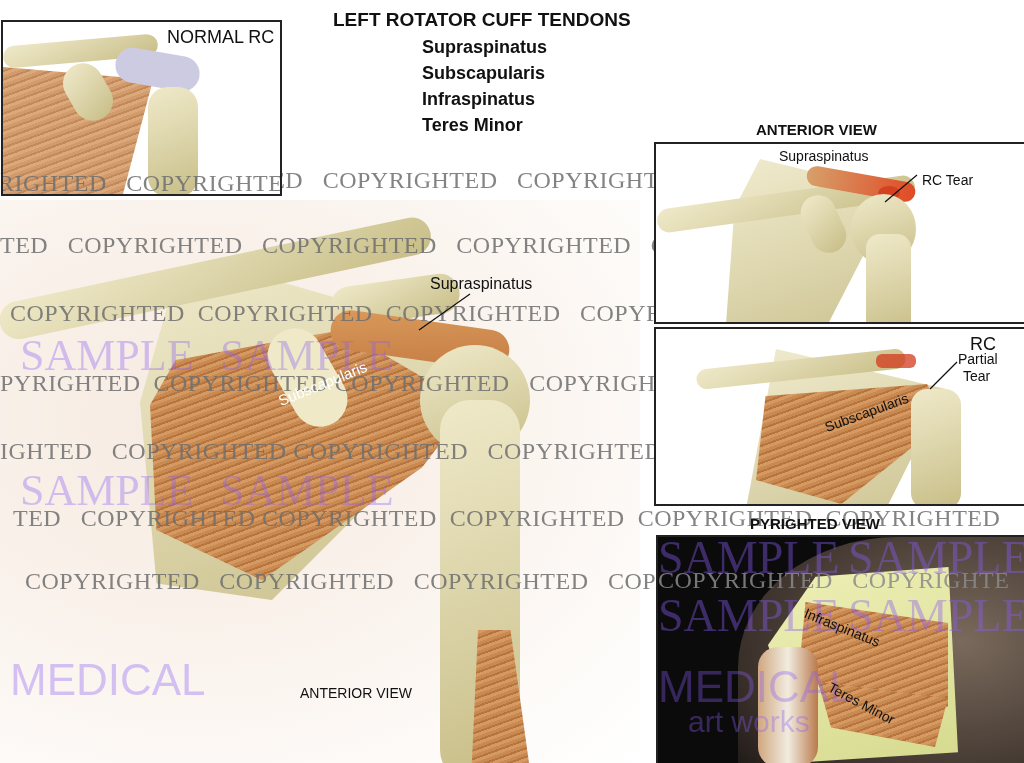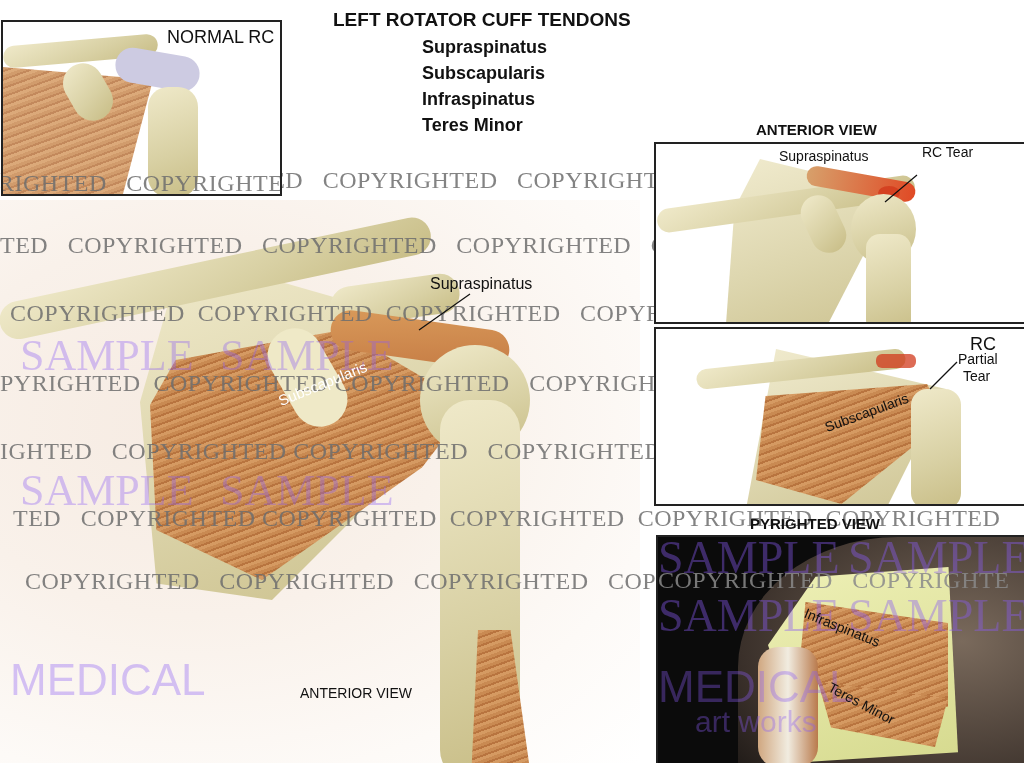--- a/index.html
+++ b/index.html
@@ -85,21 +85,21 @@
 <div class="lbl view-title" style="left:756px;top:121px;">ANTERIOR VIEW</div>
 <div class="panel" style="left:654px;top:142px;width:368px;height:178px;">
   <div class="abs bone" style="left:70px;top:15px;width:170px;height:165px;clip-path:polygon(20% 0,100% 20%,60% 100%,0 100%,5% 30%);opacity:.9;"></div>
   <div class="abs bone" style="left:0;top:48px;width:260px;height:24px;border-radius:12px;transform:rotate(-8deg);"></div>
   <div class="abs" style="left:150px;top:30px;width:110px;height:20px;border-radius:10px;background:linear-gradient(90deg,#d7a06b,#e04a25);transform:rotate(10deg);"></div>
   <div class="abs" style="left:222px;top:42px;width:22px;height:14px;border-radius:50%;background:#d23a1c;opacity:.8;"></div>
   <div class="abs bone" style="left:150px;top:50px;width:35px;height:60px;border-radius:18px;transform:rotate(-25deg);"></div>
   <div class="abs bone" style="left:195px;top:50px;width:65px;height:70px;border-radius:50%;"></div>
   <div class="abs bone" style="left:210px;top:90px;width:45px;height:100px;border-radius:14px;"></div>
   <div class="lbl" style="left:123px;top:4px;font-size:14px;">Supraspinatus</div>
-  <div class="lbl" style="left:266px;top:0;font-size:14px;text-align:right;">RC Tear</div>
+  <div class="lbl" style="left:266px;top:28px;font-size:14px;text-align:right;">RC Tear</div>
   <svg class="abs" style="left:225px;top:28px;" width="40" height="35">
       <line x1="36" y1="3" x2="4" y2="30" stroke="#111" stroke-width="1.2"></line>
     </svg>
 </div>
 
 <div class="panel" style="left:654px;top:327px;width:368px;height:175px;">
   <div class="abs bone" style="left:90px;top:20px;width:200px;height:160px;clip-path:polygon(15% 0,100% 25%,70% 100%,0 100%);opacity:.9;"></div>
   <div class="abs muscle" style="left:100px;top:55px;width:190px;height:120px;clip-path:polygon(5% 10%,90% 0,100% 30%,45% 100%,0 80%);"></div>
   <div class="abs bone" style="left:40px;top:30px;width:210px;height:20px;border-radius:10px;transform:rotate(-6deg);"></div>
   <div class="abs" style="left:220px;top:25px;width:40px;height:14px;border-radius:6px;background:#d23a1c;opacity:.75;"></div>
@@ -119,16 +119,16 @@
   <div class="abs" style="left:110px;top:30px;width:190px;height:195px;background:linear-gradient(160deg,#eef0b6,#d6da8f);clip-path:polygon(25% 5%,95% 0,100% 95%,20% 100%,0 40%);"></div>
   <div class="abs muscle" style="left:140px;top:65px;width:150px;height:105px;clip-path:polygon(5% 0,100% 20%,100% 100%,0 75%);"></div>
   <div class="abs muscle" style="left:160px;top:145px;width:130px;height:65px;clip-path:polygon(0 0,100% 25%,90% 100%,10% 70%);"></div>
   <div class="abs" style="left:100px;top:110px;width:60px;height:120px;border-radius:20px;background:linear-gradient(90deg,#d0a780,#f1ece0,#b97a4c);"></div>
   <div class="wm-sample" style="left:0;top:-6px;font-size:46px;opacity:.4;">SAMPLE</div>
   <div class="wm-sample" style="left:190px;top:-6px;font-size:46px;opacity:.4;">SAMPLE</div>
   <div class="wm-sample" style="left:0;top:52px;font-size:46px;opacity:.4;">SAMPLE</div>
   <div class="wm-sample" style="left:190px;top:52px;font-size:46px;opacity:.4;">SAMPLE</div>
   <div class="wm-line" style="left:0;top:30px;color:#8a8a8a;">COPYRIGHTED&nbsp;&nbsp;&nbsp;COPYRIGHTE</div>
   <div class="wm-sample" style="left:0;top:125px;font-family:'Liberation Sans',sans-serif;font-size:44px;">MEDICAL</div>
-  <div class="wm-sample" style="left:30px;top:168px;font-family:'Liberation Sans',sans-serif;font-size:30px;margin-left:7px;">art works</div>
+  <div class="wm-sample" style="left:30px;top:168px;font-family:'Liberation Sans',sans-serif;font-size:30px;">art works</div>
   <div class="lbl" style="left:150px;top:68px;font-size:14px;transform:rotate(22deg);transform-origin:left top;">Infraspinatus</div>
   <div class="lbl" style="left:175px;top:142px;font-size:14px;transform:rotate(28deg);transform-origin:left top;">Teres Minor</div>
 </div>
 
 </body></html>

